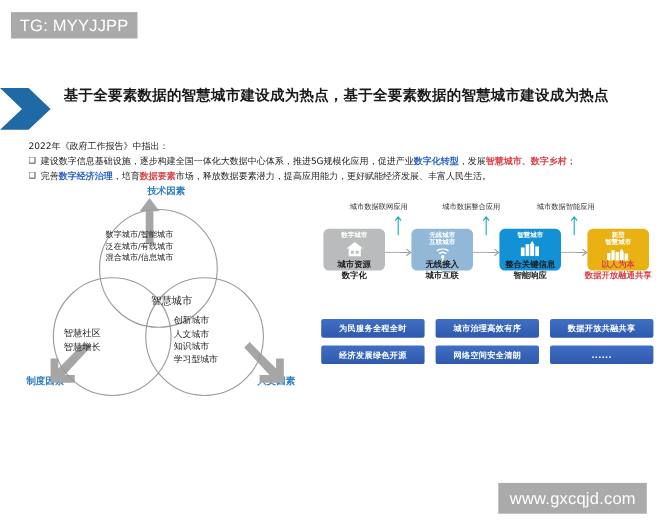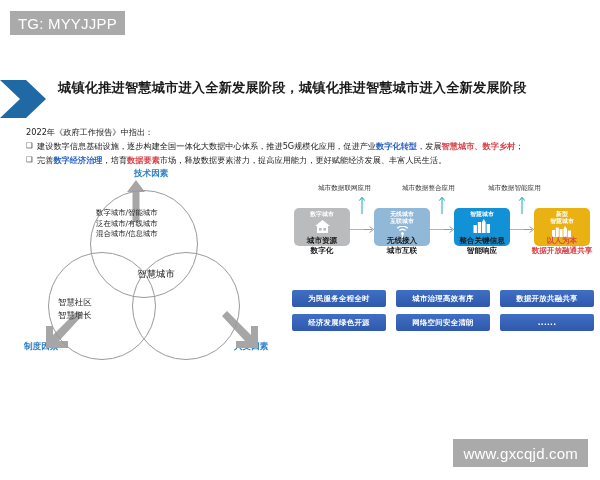--- a/index.html
+++ b/index.html
@@ -282,21 +282,21 @@
 <body>
 
 <div class="wm" id="wm-top">
   <span>TG: MYYJJPP</span>
 </div>
 
 <div id="title-band">
   <svg id="title-chevron" viewBox="0 0 62 42">
     <polygon points="0,2 26,2 46,21 26,40 0,40 20,21" fill="#1f6aa5"></polygon>
   </svg>
-  <div id="title-text">城镇化推进智慧城市进入全新发展阶段，城镇化推进智慧城市进入全新发展阶段</div>
+  <div id="title-text">基于全要素数据的智慧城市建设成为热点，基于全要素数据的智慧城市建设成为热点</div>
 </div>
 
 <div id="intro">
   <div id="intro-lead">2022年《政府工作报告》中指出：</div>
 
   <div class="bullet-row">
     <span class="bullet-mark">❑</span>
     <span class="bullet-text">
       <span>建设数字信息基础设施，逐步构建全国一体化大数据中心体系，推进5G规模化应用，促进产业</span><span class="hl-blue">数字化转型</span><span>，发展</span><span class="hl-red">智慧城市、数字乡村</span><span>；</span>
     </span>
@@ -325,20 +325,21 @@
   <svg class="arrow-svg" id="arrow-human" width="40" height="40" viewBox="0 0 40 40">
     <polygon points="2,6 7,1 31,25 31,16 38,16 38,38 16,38 16,31 25,31" fill="#a6a6a6"></polygon>
   </svg>
 
   <div class="venn-circle" id="circle-top"></div>
   <div class="venn-circle" id="circle-left"></div>
   <div class="venn-circle" id="circle-right"></div>
 
   <div class="venn-text" id="venn-top-text">数字城市/智能城市<br>泛在城市/有线城市<br>混合城市/信息城市</div>
   <div class="venn-text" id="venn-left-text">智慧社区<br>智慧增长</div>
+  <div class="venn-text" id="venn-right-text">创新城市<br>人文城市<br>知识城市<br>学习型城市</div>
   <div class="venn-text" id="venn-center-text">智慧城市</div>
 
 </div>
 
 <div id="flow-panel">
 
   <div class="phase-label" id="phase-0">城市数据联网应用</div>
   <div class="phase-label" id="phase-1">城市数据整合应用</div>
   <div class="phase-label" id="phase-2">城市数据智能应用</div>
 

